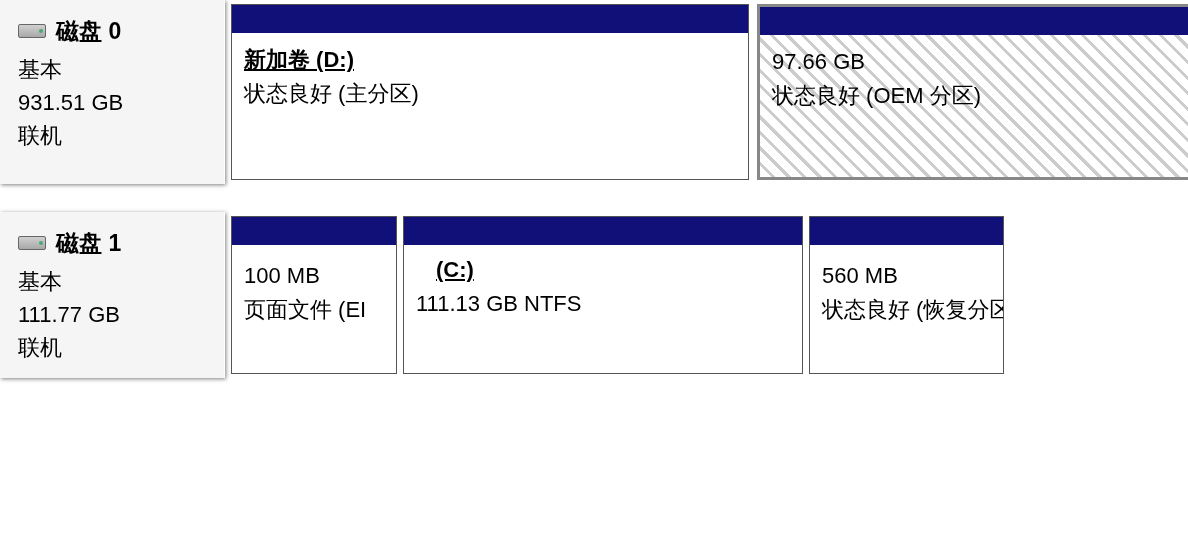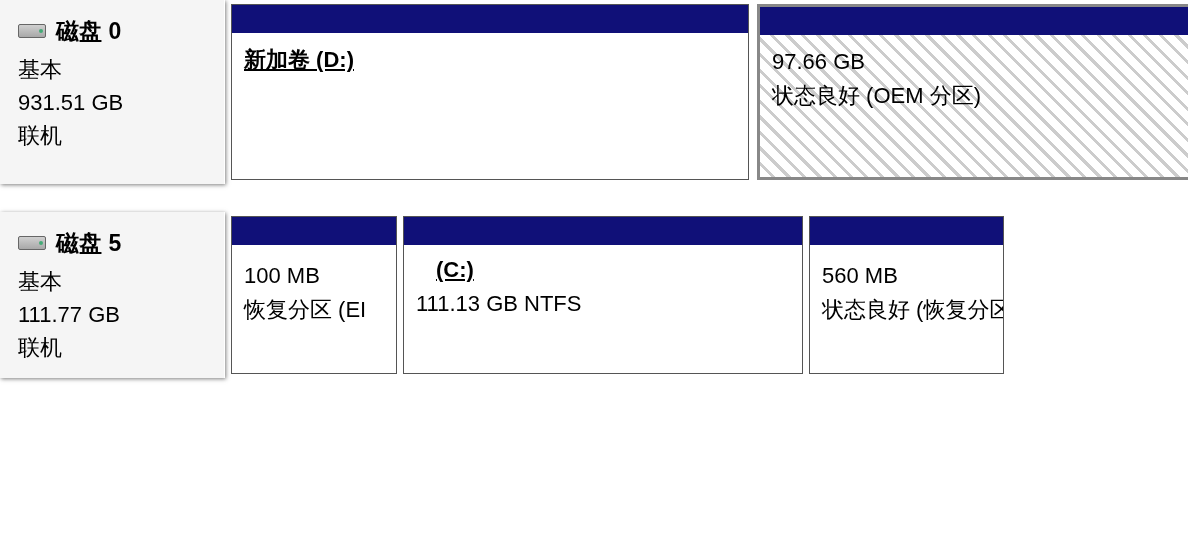--- a/index.html
+++ b/index.html
@@ -112,50 +112,51 @@
     </div>
     <span>基本</span>
     <span>931.51 GB</span>
     <span>联机</span>
   </div>
   <div class="partitions">
     <div class="partition d0-p0">
       <div class="partition-header"></div>
       <div class="partition-body">
         <div class="vol-name">新加卷  (D:)</div>
+        <div>状态良好 (主分区)</div>
       </div>
     </div>
     <div class="partition hatched d0-p1">
       <div class="partition-header"></div>
       <div class="partition-body">
         <div class="vol-name"></div>
         <div>97.66 GB</div>
         <div>状态良好 (OEM 分区)</div>
       </div>
     </div>
   </div>
 </div>
 
 <div class="disk-row d1">
   <div class="disk-info">
     <div class="disk-title-line">
       <span class="disk-icon"></span>
-      <span>磁盘 5</span>
+      <span>磁盘 1</span>
     </div>
     <span>基本</span>
     <span>111.77 GB</span>
     <span>联机</span>
   </div>
   <div class="partitions">
     <div class="partition d1-p0">
       <div class="partition-header"></div>
       <div class="partition-body">
         <div class="vol-name"></div>
         <div>100 MB</div>
-        <div>恢复分区 (EI</div>
+        <div>页面文件 (EI</div>
       </div>
     </div>
     <div class="partition d1-p1">
       <div class="partition-header"></div>
       <div class="partition-body">
         <div class="vol-name" style="padding-left:20px">(C:)</div>
         <div>111.13 GB NTFS</div>
       </div>
     </div>
     <div class="partition d1-p2">

